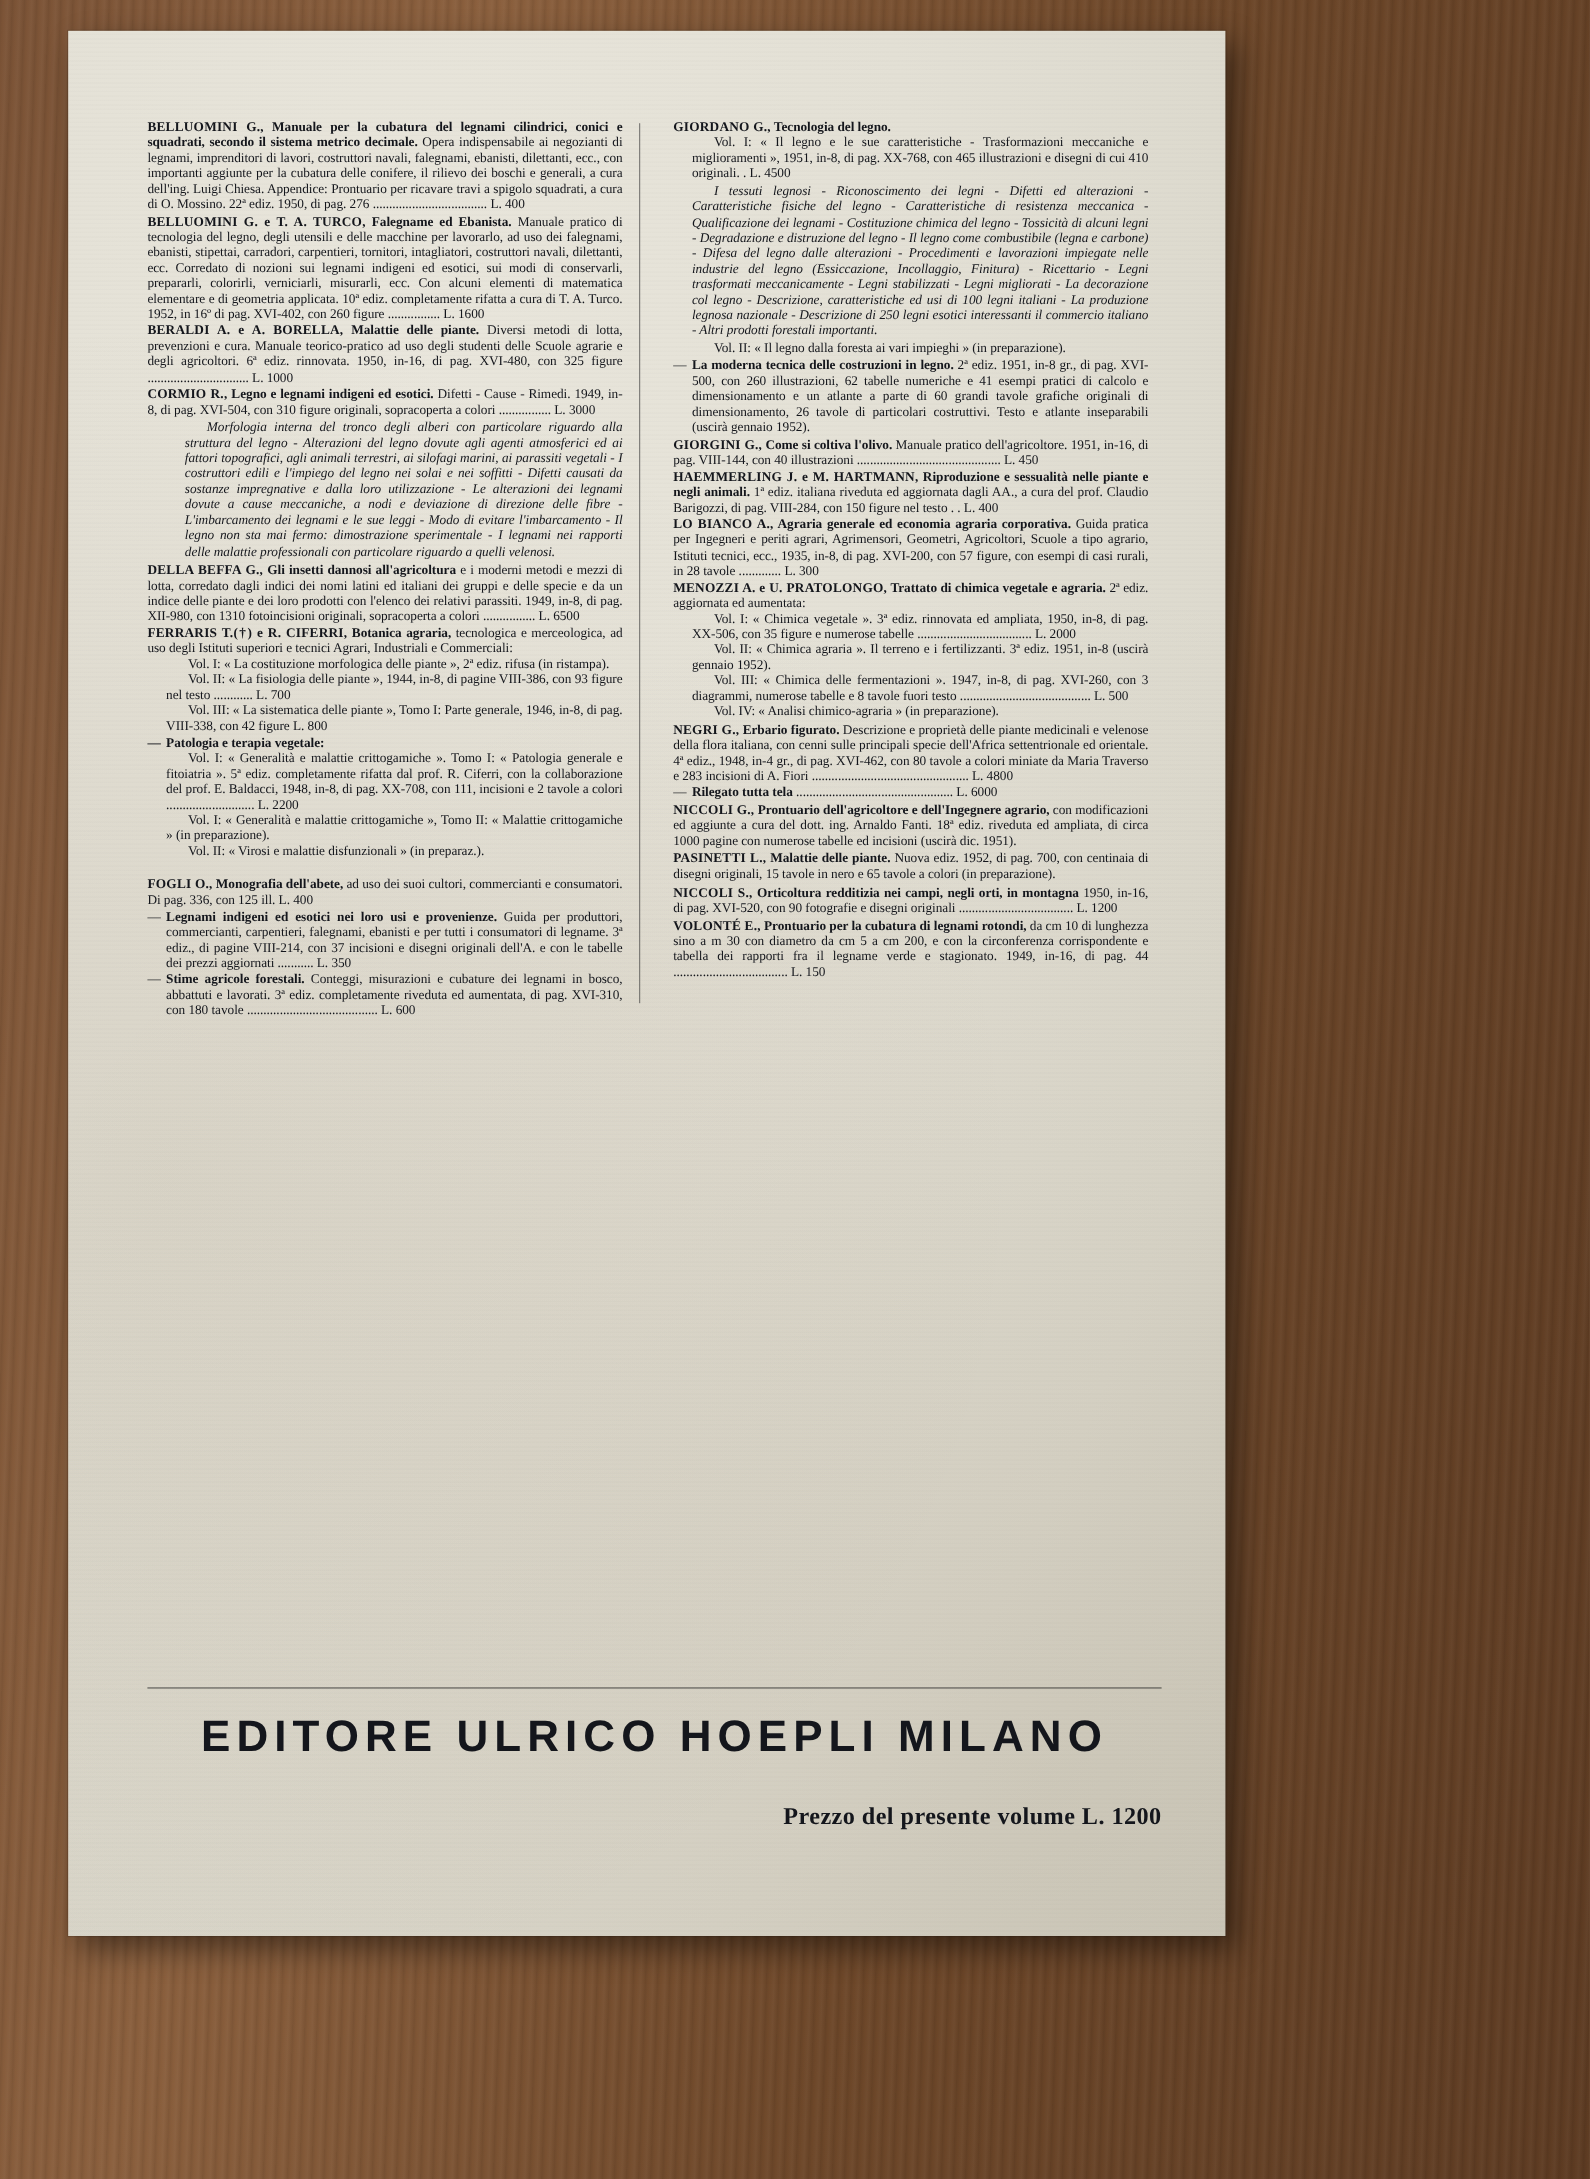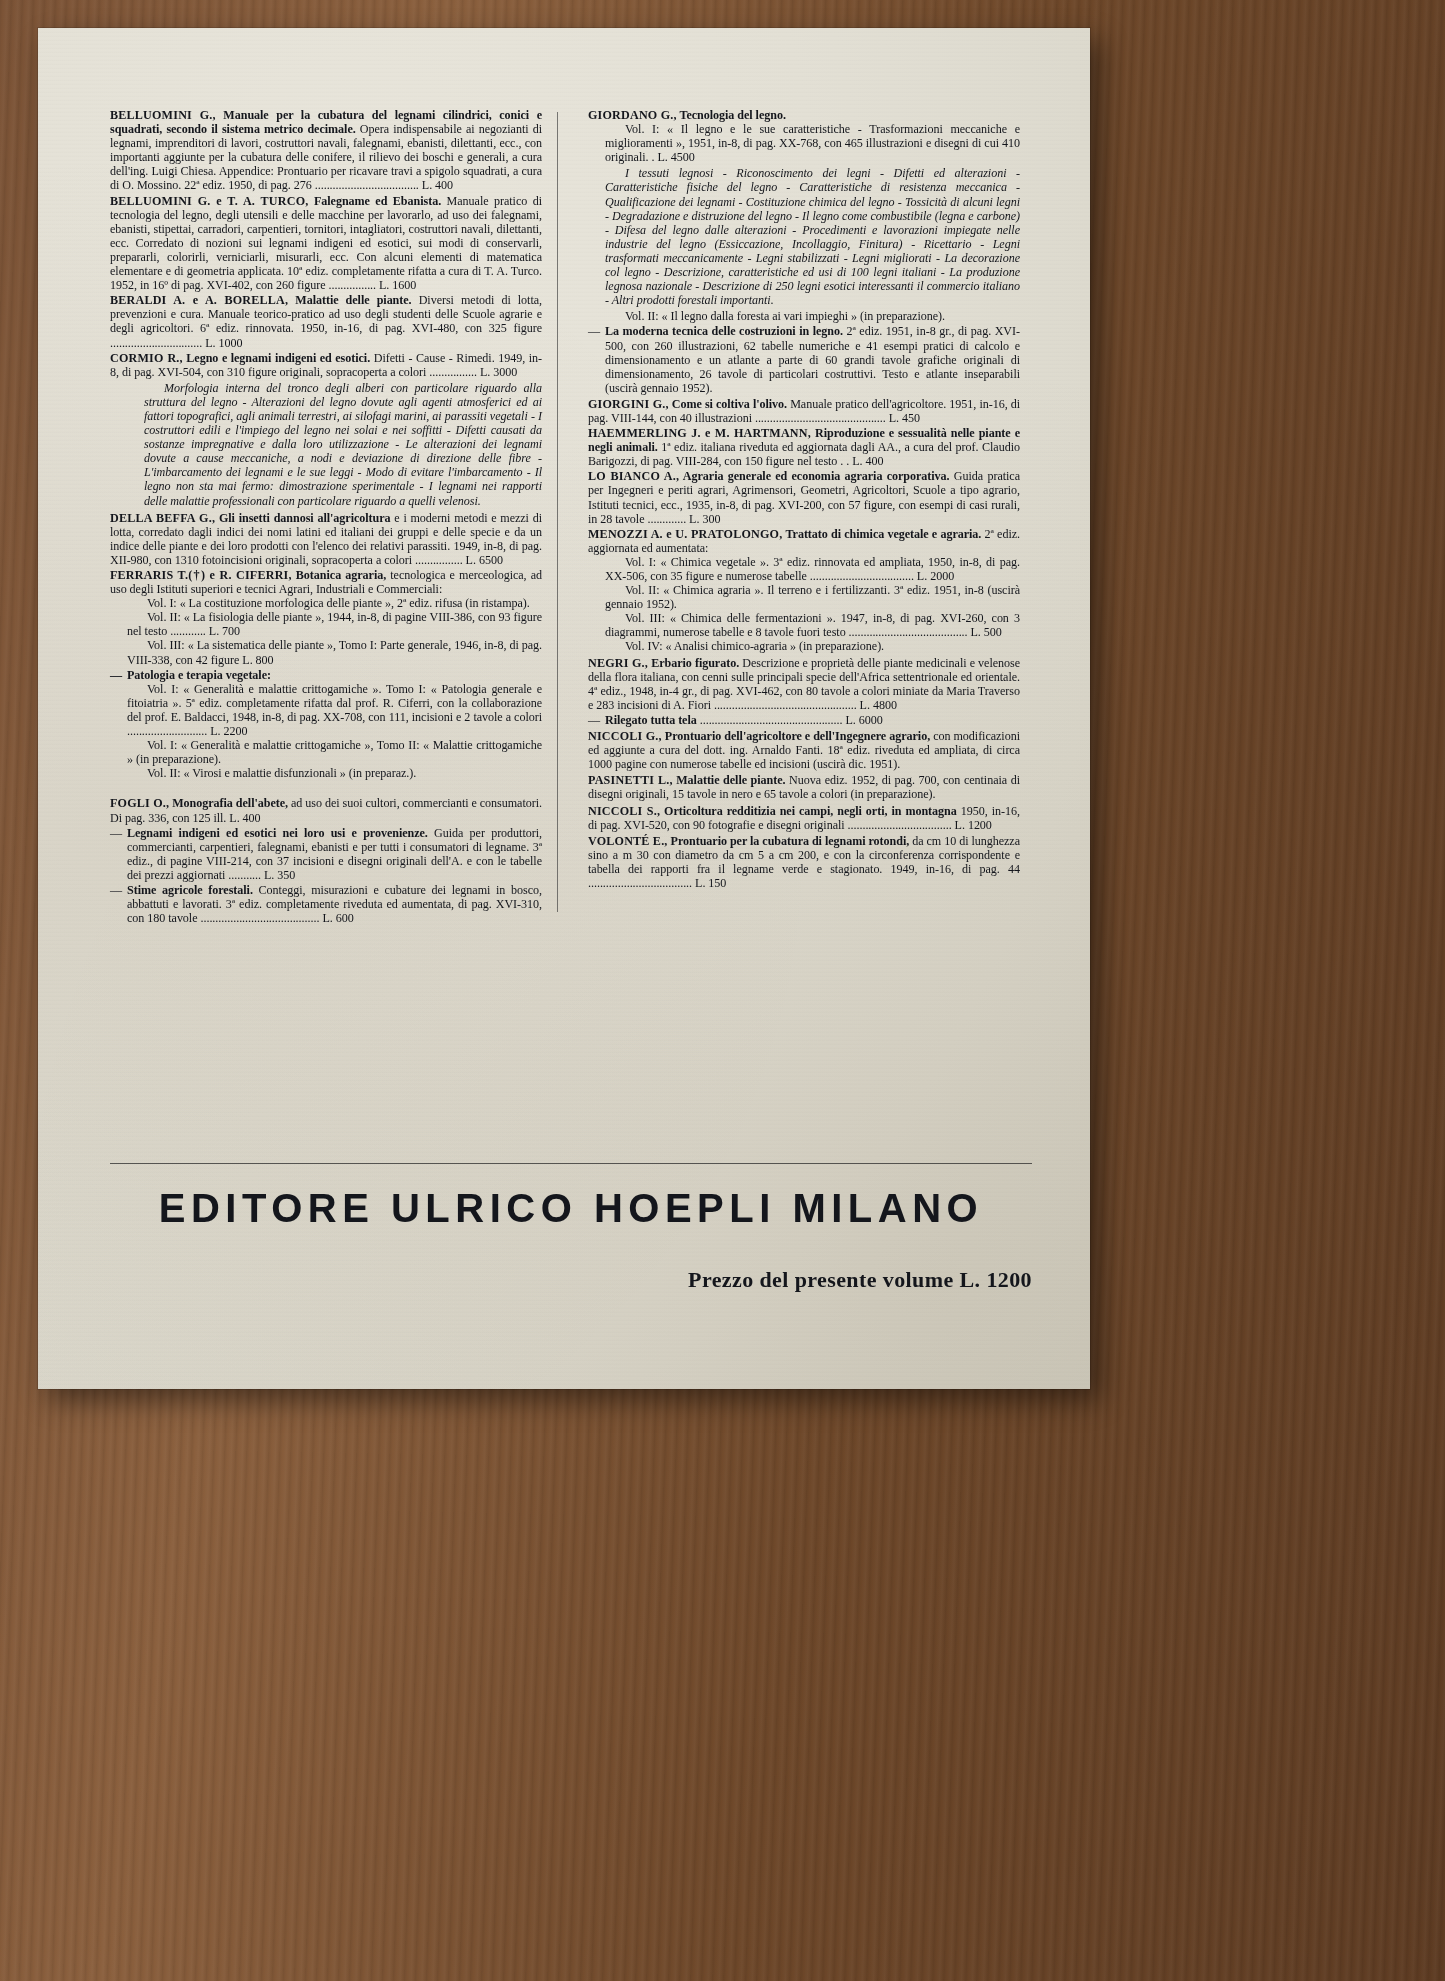--- a/index.html
+++ b/index.html
@@ -16,24 +16,24 @@
   
   .desk {
     position: absolute;
     inset: 0;
     background:
       repeating-linear-gradient(92deg, rgba(0,0,0,0.07) 0px, rgba(0,0,0,0.0) 3px, rgba(255,255,255,0.03) 7px, rgba(0,0,0,0.05) 11px),
       linear-gradient(100deg, #7b5336 0%, #8a5f3d 25%, #6d4729 60%, #5d3b22 100%);
   }
   .page {
     position: absolute;
-    left: 38px;
+    left: 62px;
     top: 28px;
     width: 1052px;
-    height: 1361px;
+    height: 1732px;
     background:
       radial-gradient(ellipse at 30% 20%, #e9e6dc 0%, #e3e0d5 45%, #dcd9cd 75%, #d2cfc2 100%);
     box-shadow: 10px 12px 26px rgba(0,0,0,0.45), 0 0 0 1px rgba(0,0,0,0.12);
     overflow: hidden;
   }
   .page:before {
     content: "";
     position: absolute;
     inset: 0;
     background:

